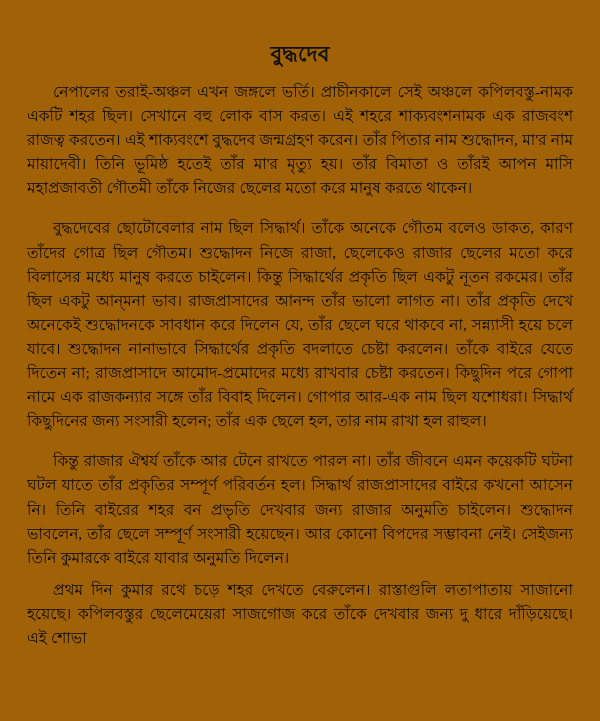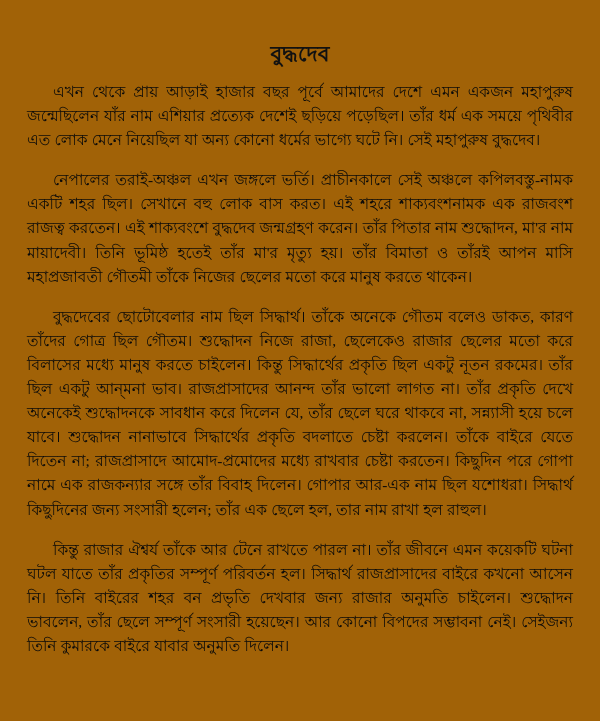--- a/index.html
+++ b/index.html
@@ -60,24 +60,24 @@
 </style>
 </head>
 <body>
 
 <div class="page">
 
   <h1 class="page-title">বুদ্ধদেব</h1>
 
   <div class="body-block">
 
-    <p class="para">এখন থেকে প্রায় আড়াই হাজার বছর পূর্বে আমাদের দেশে এমন একজন মহাপুরুষ জন্মেছিলেন যাঁর নাম এশিয়ার প্রত্যেক দেশেই ছড়িয়ে পড়েছিল। তাঁর ধর্ম এক সময়ে পৃথিবীর এত লোক মেনে নিয়েছিল যা অন্য কোনো ধর্মের ভাগ্যে ঘটে নি। সেই মহাপুরুষ বুদ্ধদেব।</p>
 
     <p class="para">নেপালের তরাই-অঞ্চল এখন জঙ্গলে ভর্তি। প্রাচীনকালে সেই অঞ্চলে কপিলবস্তু-নামক একটি শহর ছিল। সেখানে বহু লোক বাস করত। এই শহরে শাক্যবংশনামক এক রাজবংশ রাজত্ব করতেন। এই শাক্যবংশে বুদ্ধদেব জন্মগ্রহণ করেন। তাঁর পিতার নাম শুদ্ধোদন, মা'র নাম মায়াদেবী। তিনি ভূমিষ্ঠ হতেই তাঁর মা'র মৃত্যু হয়। তাঁর বিমাতা ও তাঁরই আপন মাসি মহাপ্রজাবতী গৌতমী তাঁকে নিজের ছেলের মতো করে মানুষ করতে থাকেন।</p>
 
     <p class="para">বুদ্ধদেবের ছোটোবেলার নাম ছিল সিদ্ধার্থ। তাঁকে অনেকে গৌতম বলেও ডাকত, কারণ তাঁদের গোত্র ছিল গৌতম। শুদ্ধোদন নিজে রাজা, ছেলেকেও রাজার ছেলের মতো করে বিলাসের মধ্যে মানুষ করতে চাইলেন। কিন্তু সিদ্ধার্থের প্রকৃতি ছিল একটু নূতন রকমের। তাঁর ছিল একটু আন্‌মনা ভাব। রাজপ্রাসাদের আনন্দ তাঁর ভালো লাগত না। তাঁর প্রকৃতি দেখে অনেকেই শুদ্ধোদনকে সাবধান করে দিলেন যে, তাঁর ছেলে ঘরে থাকবে না, সন্ন্যাসী হয়ে চলে যাবে। শুদ্ধোদন নানাভাবে সিদ্ধার্থের প্রকৃতি বদলাতে চেষ্টা করলেন। তাঁকে বাইরে যেতে দিতেন না; রাজপ্রাসাদে আমোদ-প্রমোদের মধ্যে রাখবার চেষ্টা করতেন। কিছুদিন পরে গোপা নামে এক রাজকন্যার সঙ্গে তাঁর বিবাহ দিলেন। গোপার আর-এক নাম ছিল যশোধরা। সিদ্ধার্থ কিছুদিনের জন্য সংসারী হলেন; তাঁর এক ছেলে হল, তার নাম রাখা হল রাহুল।</p>
 
     <p class="para">কিন্তু রাজার ঐশ্বর্য তাঁকে আর টেনে রাখতে পারল না। তাঁর জীবনে এমন কয়েকটি ঘটনা ঘটল যাতে তাঁর প্রকৃতির সম্পূর্ণ পরিবর্তন হল। সিদ্ধার্থ রাজপ্রাসাদের বাইরে কখনো আসেন নি। তিনি বাইরের শহর বন প্রভৃতি দেখবার জন্য রাজার অনুমতি চাইলেন। শুদ্ধোদন ভাবলেন, তাঁর ছেলে সম্পূর্ণ সংসারী হয়েছেন। আর কোনো বিপদের সম্ভাবনা নেই। সেইজন্য তিনি কুমারকে বাইরে যাবার অনুমতি দিলেন।</p>
 
+    <p class="para tail">প্রথম দিন কুমার রথে চড়ে শহর দেখতে বেরুলেন। রাস্তাগুলি লতাপাতায় সাজানো হয়েছে। কপিলবস্তুর ছেলেমেয়েরা সাজগোজ করে তাঁকে দেখবার জন্য দু ধারে দাঁড়িয়েছে। এই শোভা</p>
 
   </div>
 
 </div>
 
 </body></html>

